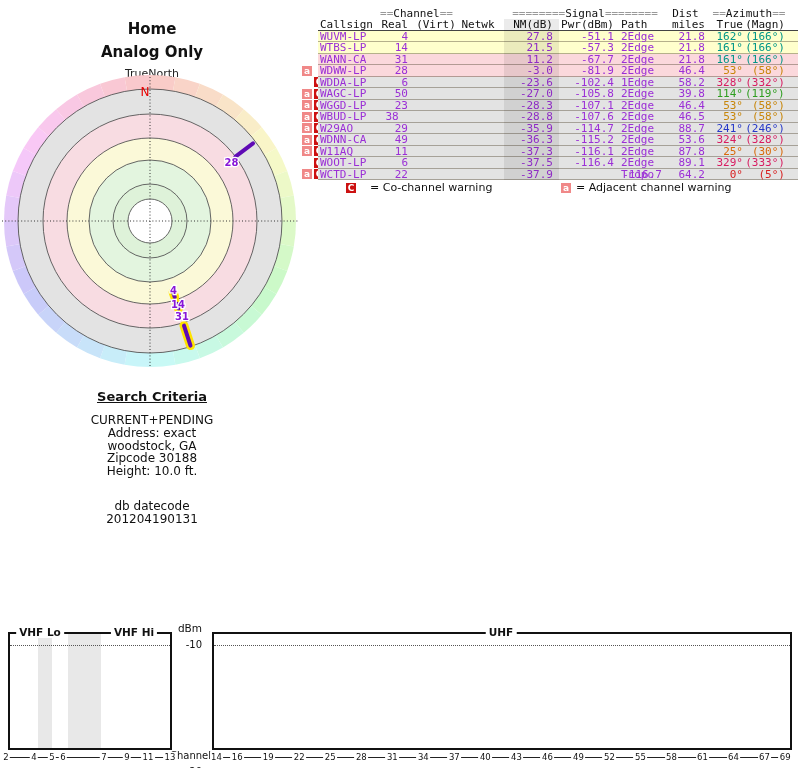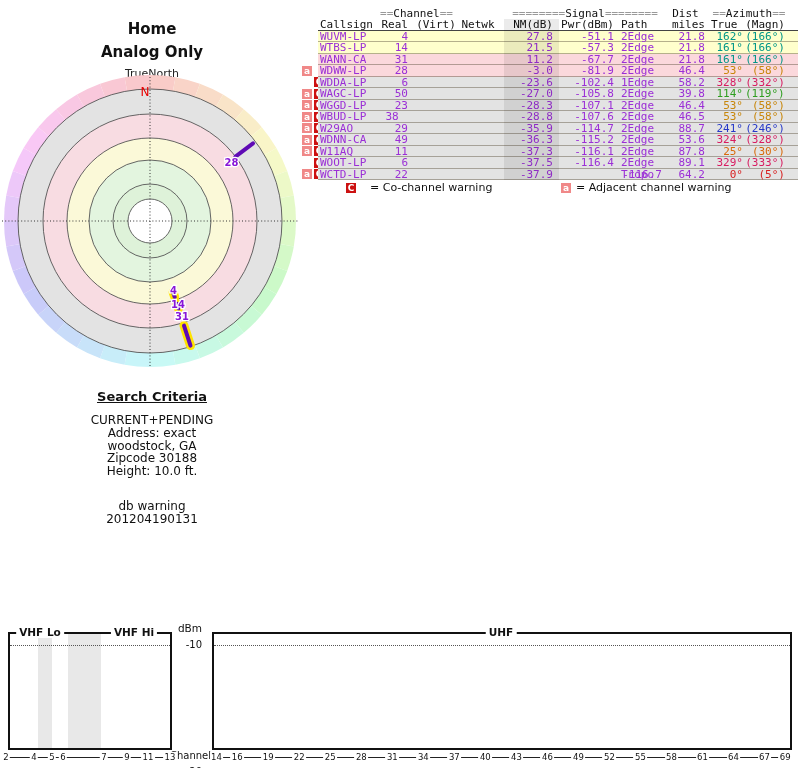--- a/index.html
+++ b/index.html
@@ -120,21 +120,21 @@
       <div class="grp" style="left: 449px;"><span class="eq">==</span><span class="wd">Azimuth</span><span class="eq">==</span></div>
       <div id="h2row">
         <div class="cell" style="left: 2px; width: 90px; text-align: left; color: rgb(17, 17, 17);">Callsign</div>
         <div class="cell" style="left: 58px; width: 32px; text-align: right; color: rgb(17, 17, 17);">Real</div>
         <div class="cell" style="left: 98px; width: 40px; text-align: center; color: rgb(17, 17, 17);">(Virt)</div>
         <div class="cell" style="left: 140px; width: 40px; text-align: center; color: rgb(17, 17, 17);">Netwk</div>
         <div class="cell" style="left: 183px; width: 52px; text-align: right; color: rgb(17, 17, 17);">NM(dB)</div>
         <div class="cell" style="left: 242px; width: 54px; text-align: right; color: rgb(17, 17, 17);">Pwr(dBm)</div>
         <div class="cell" style="left: 303px; width: 38px; text-align: left; color: rgb(17, 17, 17);">Path</div>
         <div class="cell" style="left: 335px; width: 52px; text-align: right; color: rgb(17, 17, 17);">miles</div>
-        <div class="cell" style="left: 393px; width: 32px; text-align: left; color: rgb(17, 17, 17);">True</div>
+        <div class="cell" style="left: 393px; width: 32px; text-align: right; color: rgb(17, 17, 17);">True</div>
         <div class="cell" style="left: 427px; width: 40px; text-align: right; color: rgb(17, 17, 17);">(Magn)</div>
       </div>
       <div class="trow" style="top: 22.5px;">
         <div class="band" style="background: rgb(255, 255, 204);">
           <div class="cell" style="left: 2px; width: 90px; text-align: left; color: rgb(155, 47, 214);">WUVM-LP</div>
           <div class="cell" style="left: 58px; width: 32px; text-align: right; color: rgb(155, 47, 214);">4</div>
           <div class="cell" style="left: 98px; width: 40px; text-align: center; color: rgb(155, 47, 214);"></div>
           <div class="cell" style="left: 140px; width: 40px; text-align: center; color: rgb(155, 47, 214);"></div>
           <div class="cell" style="left: 183px; width: 52px; text-align: right; color: rgb(155, 47, 214);">27.8</div>
           <div class="cell" style="left: 242px; width: 54px; text-align: right; color: rgb(155, 47, 214);">-51.1</div>
@@ -342,21 +342,21 @@
     <div class="sc-title">Search Criteria</div>
     <div id="search-lines">
         <div class="line">CURRENT+PENDING</div>
         <div class="line">Address: exact</div>
         <div class="line">woodstock, GA</div>
         <div class="line">Zipcode 30188</div>
         <div class="line">Height: 10.0 ft.</div>
       </div>
   </div>
   <div class="abs ctrcol" id="dbblock">
-      <div class="line">db warning</div>
+      <div class="line">db datecode</div>
       <div class="line">201204190131</div>
     </div>
 
 
   <div id="bottom-chart" class="abs" style="left:0;top:0;width:800px;height:768px;">
       <div class="grayband" style="left: 38px; width: 14px;"></div>
       <div class="grayband" style="left: 68px; width: 33px;"></div>
       <div class="panel" style="left: 8px; width: 164px;"></div>
       <div class="panel" style="left: 212px; width: 580px;"></div>
       <div class="topline" style="left: 8px; width: 164px;"></div>

